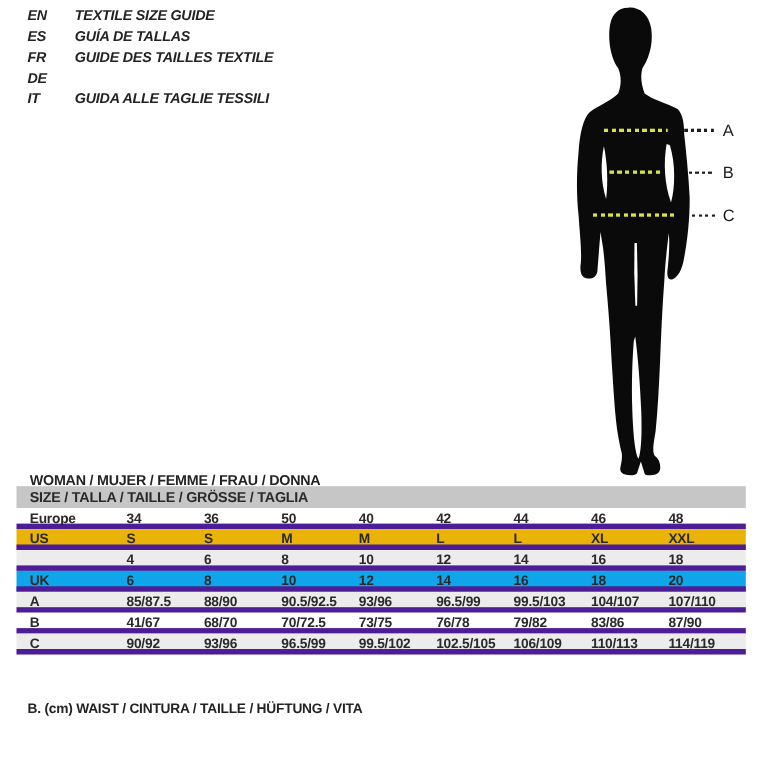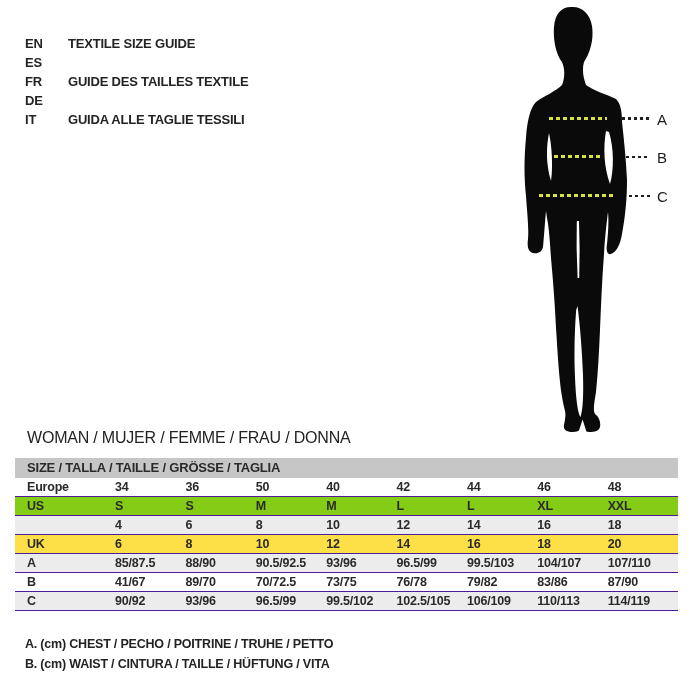--- a/index.html
+++ b/index.html
@@ -1,62 +1,63 @@
 <!DOCTYPE html>
 <html><head>
 <meta charset="utf-8">
 <style>
   html,body{margin:0;padding:0;}
   body{width:700px;height:700px;background:#ffffff;font-family:"Liberation Sans",sans-serif;-webkit-font-smoothing:antialiased;}
   .stage{position:relative;width:700px;height:700px;background:#fff;overflow:hidden;color:#232323;}
 
   
-  .languages{position:absolute;left:25px;top:34px;}
+  .languages{position:absolute;left:25px;top:4px;font-style:italic;}
   .lang-line{display:flex;height:19px;line-height:19px;font-size:13px;font-weight:bold;letter-spacing:-0.2px;color:#232323;}
   .lang-code{width:43px;flex:0 0 43px;}
 
   
   .figure{position:absolute;left:0;top:0;width:700px;height:440px;}
   .figure svg{position:absolute;left:470px;top:0;width:230px;height:440px;}
   .dash{position:absolute;height:3px;}
   .dash.ya{left:549px;top:117px;width:58px;}
   .dash.yb{left:554px;top:155px;width:48px;}
   .dash.yc{left:539px;top:194px;width:74px;}
   .dot{position:absolute;height:2.6px;}
   .dot.ba{left:622px;top:117px;width:27px;}
   .dot.bb{left:626px;top:155.5px;width:24px;}
   .dot.bc{left:629px;top:194.5px;width:21px;}
   .marker{position:absolute;left:657px;width:20px;height:16px;font-size:15px;font-weight:normal;color:#1c1c1c;letter-spacing:0;}
   .marker.ma{top:111px;} .marker.mb{top:149px;} .marker.mc{top:188px;}
 
   
-  .table-title{position:absolute;left:27px;top:429px;font-size:16px;font-weight:normal;letter-spacing:-0.2px;color:#232323;}
-  .size-table{position:absolute;left:15px;top:458px;width:663px;font-weight:bold;letter-spacing:-0.2px;}
+  .table-title{position:absolute;left:27px;top:429px;font-size:13px;font-weight:bold;letter-spacing:-0.2px;color:#232323;}
+  .size-table{position:absolute;left:15px;top:442px;width:663px;font-weight:bold;letter-spacing:-0.2px;}
   .tbl-header{height:20px;line-height:20px;background:#c6c6c6;font-size:13px;padding-left:12px;box-sizing:border-box;color:#2a2a2a;}
-  .tbl-row{display:flex;height:19px;line-height:18px;box-sizing:border-box;border-bottom:1px solid #4c1d95;font-size:12.5px;color:#2a2a2a;}
+  .tbl-row{display:flex;height:19px;line-height:18px;box-sizing:border-box;border-bottom:5px solid #4c1d95;font-size:12.5px;color:#2a2a2a;}
   .tbl-label{flex:0 0 100px;padding-left:12px;box-sizing:border-box;}
   .tbl-cell{flex:1 1 0;text-align:left;}
 
   
   .legend{position:absolute;left:25px;top:634px;}
   .legend-line{height:20px;line-height:20px;font-size:12.5px;font-weight:bold;letter-spacing:-0.2px;color:#232323;}
 </style>
 </head>
 <body>
 
 <div class="stage">
 
   <section class="languages">
   <div class="lang-line">
     <span class="lang-code">EN</span>
     <span class="lang-label">TEXTILE SIZE GUIDE</span>
   </div>
 
   <div class="lang-line">
     <span class="lang-code">ES</span>
+    <span class="lang-label">GUÍA DE TALLAS</span>
   </div>
 
   <div class="lang-line">
     <span class="lang-code">FR</span>
     <span class="lang-label">GUIDE DES TAILLES TEXTILE</span>
   </div>
 
   <div class="lang-line">
     <span class="lang-code">DE</span>
   </div>
@@ -134,21 +135,21 @@
   <span class="tbl-cell">34</span>
           <span class="tbl-cell">36</span>
           <span class="tbl-cell">50</span>
           <span class="tbl-cell">40</span>
           <span class="tbl-cell">42</span>
           <span class="tbl-cell">44</span>
           <span class="tbl-cell">46</span>
           <span class="tbl-cell">48</span>
         </div>
 
-  <div class="tbl-row" style="background: #84cc16;">
+  <div class="tbl-row" style="background: #eab308;">
     <span class="tbl-label">US</span>
   <span class="tbl-cell">S</span>
           <span class="tbl-cell">S</span>
           <span class="tbl-cell">M</span>
           <span class="tbl-cell">M</span>
           <span class="tbl-cell">L</span>
           <span class="tbl-cell">L</span>
           <span class="tbl-cell">XL</span>
           <span class="tbl-cell">XXL</span>
         </div>
@@ -158,21 +159,21 @@
   <span class="tbl-cell">4</span>
           <span class="tbl-cell">6</span>
           <span class="tbl-cell">8</span>
           <span class="tbl-cell">10</span>
           <span class="tbl-cell">12</span>
           <span class="tbl-cell">14</span>
           <span class="tbl-cell">16</span>
           <span class="tbl-cell">18</span>
         </div>
 
-  <div class="tbl-row" style="background: #fde047;">
+  <div class="tbl-row" style="background: #0ea5e9;">
     <span class="tbl-label">UK</span>
   <span class="tbl-cell">6</span>
           <span class="tbl-cell">8</span>
           <span class="tbl-cell">10</span>
           <span class="tbl-cell">12</span>
           <span class="tbl-cell">14</span>
           <span class="tbl-cell">16</span>
           <span class="tbl-cell">18</span>
           <span class="tbl-cell">20</span>
         </div>
@@ -185,21 +186,21 @@
           <span class="tbl-cell">93/96</span>
           <span class="tbl-cell">96.5/99</span>
           <span class="tbl-cell">99.5/103</span>
           <span class="tbl-cell">104/107</span>
           <span class="tbl-cell">107/110</span>
         </div>
 
   <div class="tbl-row" style="background: rgb(255, 255, 255);">
     <span class="tbl-label">B</span>
   <span class="tbl-cell">41/67</span>
-          <span class="tbl-cell">89/70</span>
+          <span class="tbl-cell">68/70</span>
           <span class="tbl-cell">70/72.5</span>
           <span class="tbl-cell">73/75</span>
           <span class="tbl-cell">76/78</span>
           <span class="tbl-cell">79/82</span>
           <span class="tbl-cell">83/86</span>
           <span class="tbl-cell">87/90</span>
         </div>
 
   <div class="tbl-row" style="background: rgb(236, 236, 236);">
     <span class="tbl-label">C</span>
@@ -209,17 +210,16 @@
           <span class="tbl-cell">99.5/102</span>
           <span class="tbl-cell">102.5/105</span>
           <span class="tbl-cell">106/109</span>
           <span class="tbl-cell">110/113</span>
           <span class="tbl-cell">114/119</span>
         </div>
 </div>
   </div>
 
   <div class="legend">
-      <div class="legend-line">A. (cm) CHEST / PECHO / POITRINE / TRUHE / PETTO</div>
       <div class="legend-line">B. (cm) WAIST / CINTURA / TAILLE / HÜFTUNG / VITA</div>
     </div>
 
 </div>
 
 </body></html>

